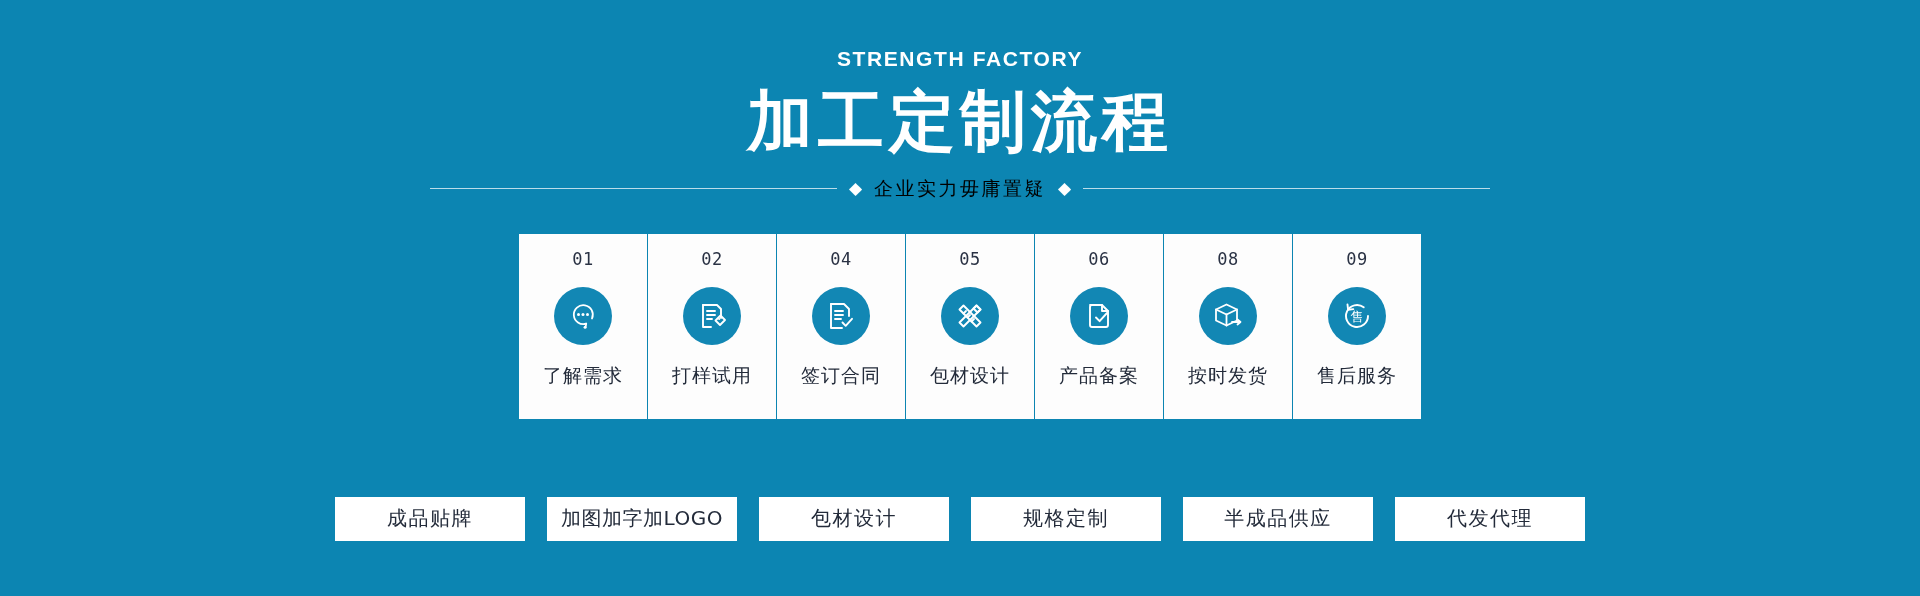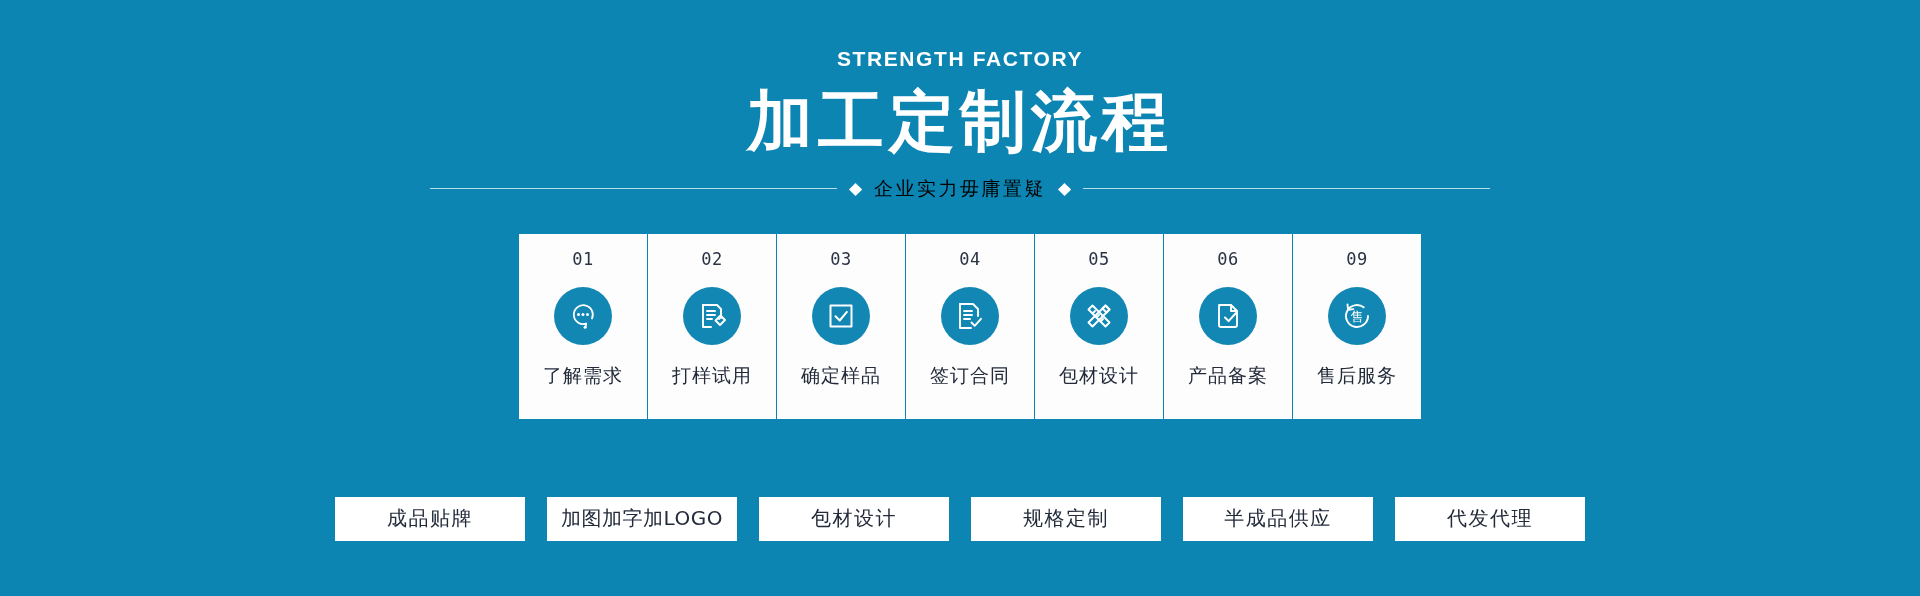--- a/index.html
+++ b/index.html
@@ -164,30 +164,20 @@
         <path d="M7 5h14l4 4v9"></path>
         <path d="M7 5v22h8"></path>
         <path d="M11 11h8M11 15h8M11 19h5"></path>
         <path d="M19.5 20.5l5-5 4.5 4.5-5 5z"></path>
         <circle cx="23.2" cy="19" r="1.1" fill="#ffffff" stroke="none"></circle>
       </svg>
     </div>
     <div class="card-label">打样试用</div>
   </div>
 
-  <div class="card">
-    <div class="card-num">03</div>
-    <div class="icon-circle">
-      <svg width="32" height="32" viewBox="0 0 32 32" fill="none" stroke="#ffffff" stroke-width="2" stroke-linecap="round" stroke-linejoin="round">
-        <rect x="5.5" y="5.5" width="21" height="21"></rect>
-        <path d="M10.5 16.2l4.2 4.3 7.2-8.6"></path>
-      </svg>
-    </div>
-    <div class="card-label">确定样品</div>
-  </div>
 
   <div class="card">
     <div class="card-num">04</div>
     <div class="icon-circle">
       <svg width="32" height="32" viewBox="0 0 32 32" fill="none" stroke="#ffffff" stroke-width="1.9" stroke-linecap="round" stroke-linejoin="round">
         <path d="M6 4h13l5 5v7"></path>
         <path d="M6 4v24h11"></path>
         <path d="M10 11h8M10 15h8M10 19h6"></path>
         <path d="M17.5 22.5l3.2 3.3 6.3-7"></path>
       </svg>
@@ -214,20 +204,33 @@
       <svg width="32" height="32" viewBox="0 0 32 32" fill="none" stroke="#ffffff" stroke-width="1.9" stroke-linecap="round" stroke-linejoin="round">
         <path d="M7 5h12l6 6v14a2 2 0 0 1-2 2H9a2 2 0 0 1-2-2V7a2 2 0 0 1 2-2z"></path>
         <path d="M19 5v6h6"></path>
         <path d="M13 17.5l3.6 3.7 7.4-8.2"></path>
       </svg>
     </div>
     <div class="card-label">产品备案</div>
   </div>
 
 
+  <div class="card">
+    <div class="card-num">08</div>
+    <div class="icon-circle">
+      <svg width="32" height="32" viewBox="0 0 32 32" fill="none" stroke="#ffffff" stroke-width="1.8" stroke-linecap="round" stroke-linejoin="round">
+        <path d="M14.5 4.5L25 9.5v11l-10.5 5L4 20.5v-11z"></path>
+        <path d="M4 9.5l10.5 5 10.5-5"></path>
+        <path d="M14.5 14.5v11"></path>
+        <path d="M20 22h8"></path>
+        <path d="M25.5 19.5L28.5 22l-3 2.5"></path>
+      </svg>
+    </div>
+    <div class="card-label">按时发货</div>
+  </div>
 
   <div class="card">
     <div class="card-num">09</div>
     <div class="icon-circle">
       <svg width="34" height="34" viewBox="0 0 34 34" fill="none" stroke="#ffffff" stroke-width="1.9" stroke-linecap="round" stroke-linejoin="round">
         <path d="M28 17a11 11 0 1 1-4.3-8.7"></path>
         <path d="M7.5 5.5l.6 5.2 5.2-.6"></path>
         <text x="17" y="22" font-size="13" font-family="DejaVu Sans, sans-serif" fill="#ffffff" stroke="none" text-anchor="middle">售</text>
       </svg>
     </div>

